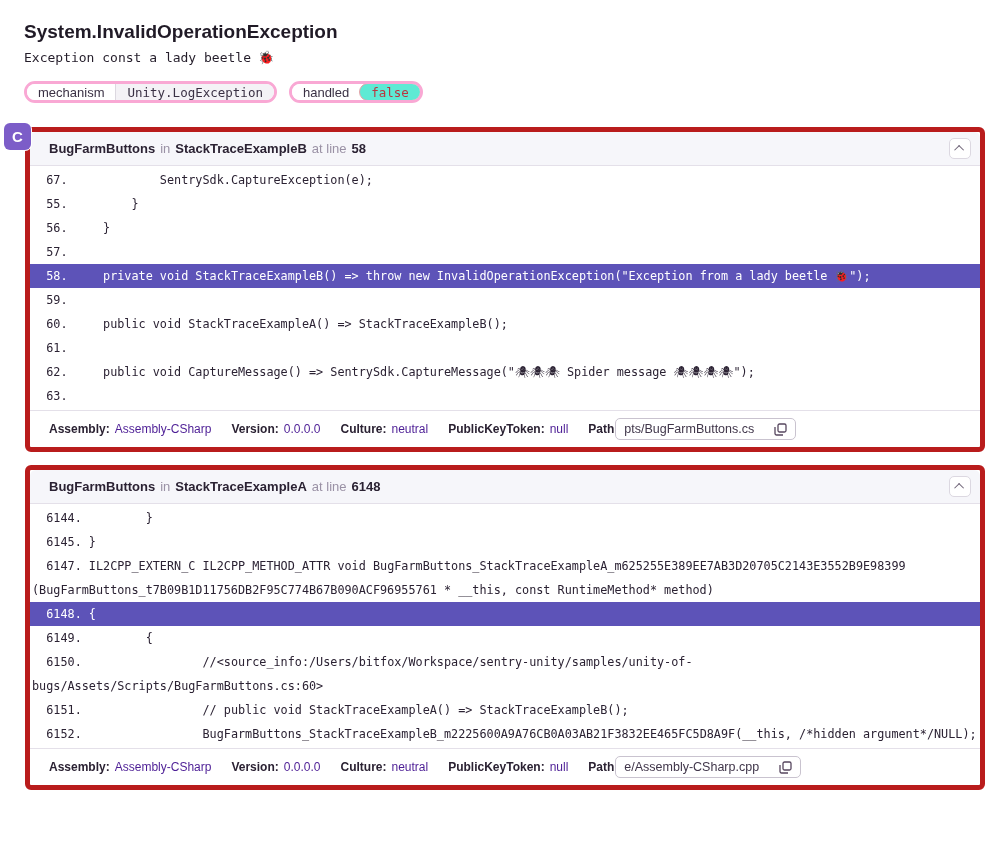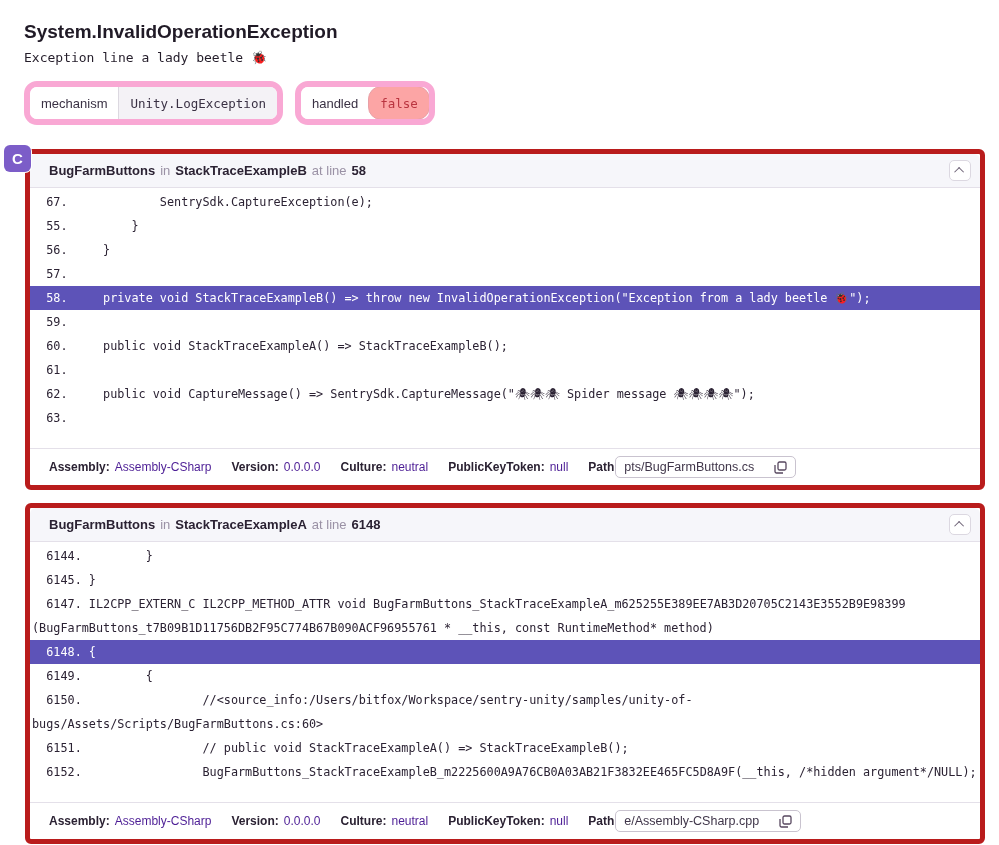--- a/index.html
+++ b/index.html
@@ -18,55 +18,55 @@
   .btn { display:flex; align-items:center; gap:7px; border:1px solid #d8d3de; border-radius:6px; background:#fff; height:29px; padding:0 11px; font-size:13px; font-weight:700; color:#3f3451; cursor:pointer; }
   .sort-glyph { font-size:13px; letter-spacing:-3px; color:#3f3451; padding-right:2px; }
   .chev { width:9px; height:9px; border-right:1.6px solid #3f3451; border-bottom:1.6px solid #3f3451; transform:rotate(45deg) translateY(-2px); }
   .more-btn { justify-content:center; width:34px; padding:0; letter-spacing:1px; font-weight:700; }
 
   
   .exc-title { margin:13px 24px 0; font-size:19px; font-weight:700; color:#201a26; }
   .exc-msg { margin:7px 24px 0; font-family:"DejaVu Sans Mono", monospace; font-size:13px; color:#241d2a; }
 
   .tags { display:flex; gap:12px; margin:16px 24px 0; }
-  .tag { display:flex; border:6px solid #f9a8d4; border-radius:13px; overflow:hidden; height:44px; font-size:13px; }
+  .tag { display:flex; border:3px solid #f9a8d4; border-radius:13px; overflow:hidden; height:22px; font-size:13px; }
   .tag .k { display:flex; align-items:center; padding:0 11px; background:#fff; color:#3a3144; }
   .tag .v { display:flex; align-items:center; padding:0 11px; background:#f4f2f6; border-left:1px solid #dcd8e0; font-family:"DejaVu Sans Mono", monospace; font-size:12.5px; color:#3a3144;text-align:right; }
-  .tag .v.error { background:#fca5a5; border:1px solid #e7a0a7; border-radius:13px; margin:-1px; color:#ba3540; }
+  .tag .v.error { background:#5eead4; border:1px solid #e7a0a7; border-radius:13px; margin:-1px; color:#ba3540; }
 
   
   .stack { position:relative; margin:24px 7px 0 25px; }
   .platform-icon { position:absolute; left:-21px; top:-4px; width:27px; height:27px; background:#7c5dc8; border-radius:6px; color:#fff; display:flex; align-items:center; justify-content:center; font-size:15px; font-weight:700; z-index:2; box-shadow:0 0 0 1px #fff; }
 
   .frame-card { border:5px solid #b91c1c; border-radius:6px; margin-bottom:13px; background:#fff; }
   .frame-head { display:flex; align-items:center; gap:5px; background:#f6f6fa; border-bottom:1px solid #e4e0e9; border-radius:6px 6px 0 0; padding:6px 9px 6px 19px; font-size:13px; cursor:pointer; }
   .frame-head .strong { font-weight:700; color:#2b2233; }
   .frame-head .dim { color:#9a91a5; }
   .collapse-btn { margin-left:auto; width:22px; height:21px; border:1px solid #dcd8e1; border-radius:5px; background:#fff; display:flex; align-items:center; justify-content:center; cursor:pointer; }
   .caret-up { width:7px; height:7px; border-left:1.5px solid #6e6377; border-top:1.5px solid #6e6377; transform:rotate(45deg) translateY(2px); }
 
   .code { padding:2px 0; }
   .cl { white-space:pre-wrap; overflow-wrap:break-word; font-family:"DejaVu Sans Mono", monospace; font-size:11.8px; line-height:24px; color:#2b2233; padding:0 2px; }
   .cl.hl { background:#5d53b8; color:#ffffff; }
 
-  .asm-row { border-top:1px solid #e4e0e9; display:flex; align-items:center; gap:20px; padding:7px 12px 7px 19px; font-size:12px;margin-top:16px; }
+  .asm-row { border-top:1px solid #e4e0e9; display:flex; align-items:center; gap:20px; padding:7px 12px 7px 19px; font-size:12px; }
   .asm-item { display:flex; gap:5px; align-items:center; white-space:nowrap; }
   .asm-item .lbl { font-weight:700; color:#2b2233; }
   .asm-item .val { color:#4c1d95; }
   .path-box { display:flex; align-items:center; gap:20px; border:1px solid #c9c3cf; border-radius:5px; padding:3px 8px; color:#40364a; background:#fff; font-size:12.5px; margin-left:-8px; }
   .copy-icon { display:inline-flex; cursor:pointer; }
 </style>
 </head>
 <body>
 
 <div class="page">
 
 
   <div class="exc-title">System.InvalidOperationException</div>
-  <div class="exc-msg">Exception line a lady beetle 🐞</div>
+  <div class="exc-msg">Exception const a lady beetle 🐞</div>
 
   <div class="tags">
     <div class="tag">
       <span class="k">mechanism</span>
       <span class="v">Unity.LogException</span>
     </div>
     <div class="tag">
       <span class="k">handled</span>
       <span class="v error">false</span>
     </div>

